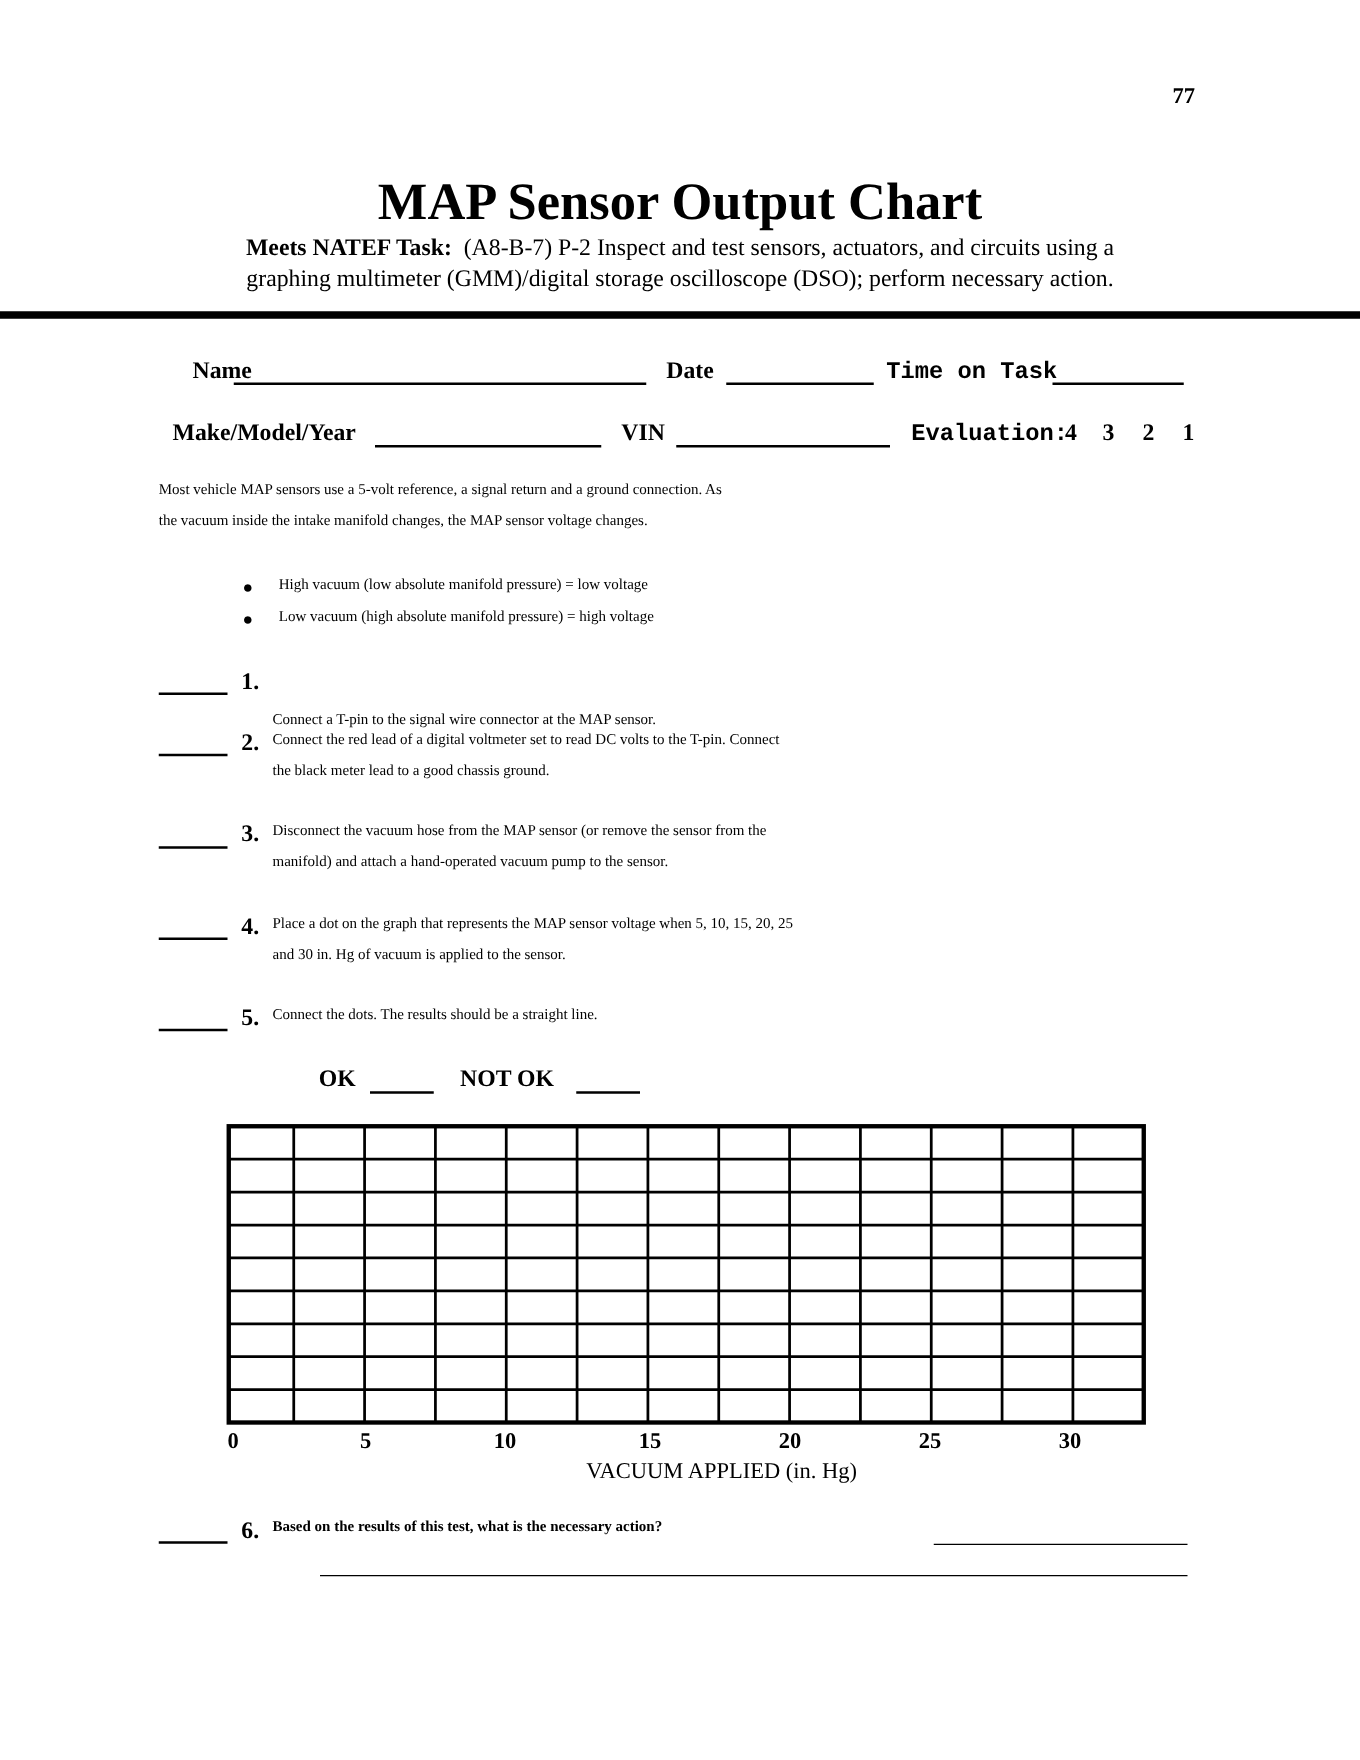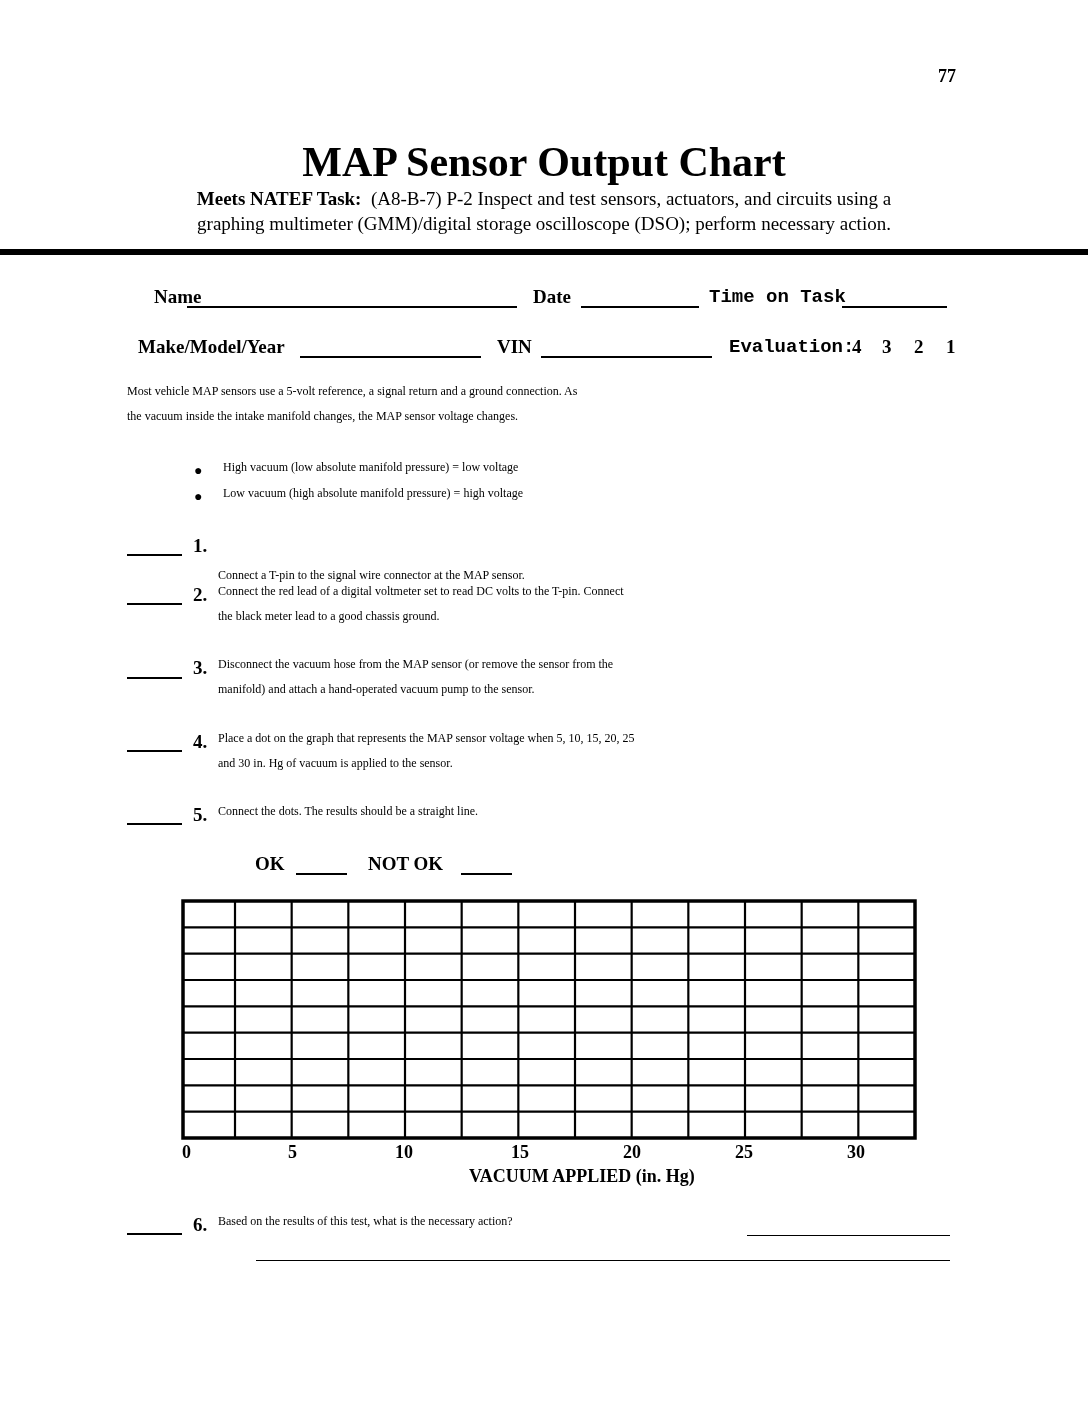--- a/index.html
+++ b/index.html
@@ -14,21 +14,21 @@
   .sub b { font-weight: bold; }
   .divider { left: 0; top: 249px; width: 1088px; height: 6px; background: #000; }
   .fl { font-size: 19px; font-weight: bold; }
   .blank { display: inline-block; border-bottom: 2px solid #000; height: 16px; vertical-align: baseline; }
   .txt { font-size: 12px; }
   .bullet-dot { font-size: 14px; }
   .stepblank { width: 55px; border-bottom: 2px solid #000; height: 0; }
   .stepnum { font-size: 19px; font-weight: bold; }
   .grid-svg { position: absolute; left: 0; top: 0; }
   .tick { font-size: 18px; font-weight: bold; }
-  .xlabel { font-size: 18px; font-weight: bold; text-align: center; }
+  .xlabel { font-size: 18px; font-weight: normal; text-align: center; }
   .line { height: 0; border-bottom: 1px solid #000; }
 </style>
 </head>
 <body>
 
 <div class="abs page-num">77</div>
 
 <div class="abs title">MAP Sensor Output Chart</div>
 
 <div class="abs sub" style="top:188px;">
@@ -121,15 +121,15 @@
 <div class="abs tick" style="left:395px; top:1142px;">10</div>
 <div class="abs tick" style="left:511px; top:1142px;">15</div>
 <div class="abs tick" style="left:623px; top:1142px;">20</div>
 <div class="abs tick" style="left:735px; top:1142px;">25</div>
 <div class="abs tick" style="left:847px; top:1142px;">30</div>
 
 <div class="abs xlabel" style="left:469px; top:1166px;">VACUUM APPLIED (in. Hg)</div>
 
 <div class="abs stepblank" style="left:127px; top:1233px;"></div>
 <div class="abs stepnum" style="left:193px; top:1214px;">6.</div>
-<div class="abs txt" style="left:218px; top:1214px;">Based on the results of this test, what is the necessary action?</div>
+<div class="abs txt" style="left:218px; top:1214px;font-weight:bold;">Based on the results of this test, what is the necessary action?</div>
 <div class="abs line" style="left:747px; top:1235px; width:203px;"></div>
 <div class="abs line" style="left:256px; top:1260px; width:694px;"></div>
 
 </body></html>

